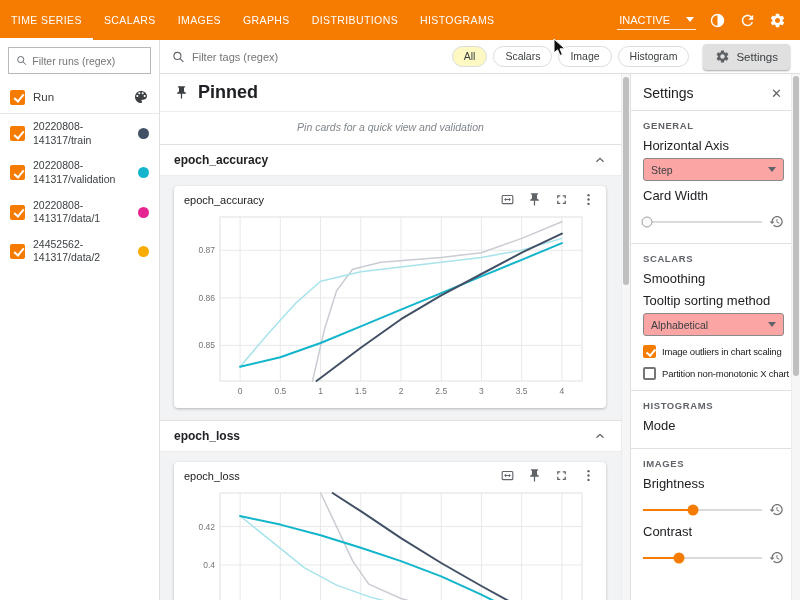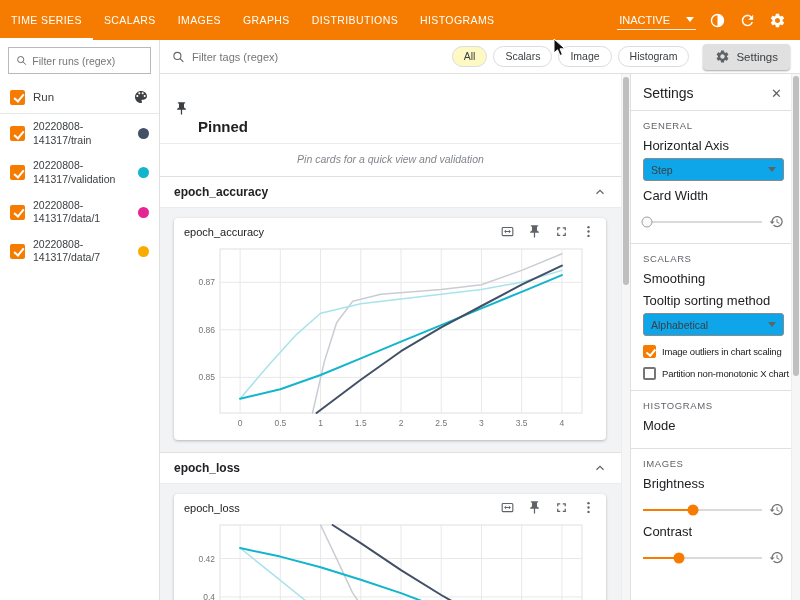--- a/index.html
+++ b/index.html
@@ -45,21 +45,21 @@
   .chips { display:flex; gap:6px; margin-right:6px; }
   .chip { height:21px; line-height:19px; padding:0 11px; border:1px solid #dadce0; border-radius:11px; font-size:10.5px; color:#3c4043; background:#fff; cursor:pointer; white-space:nowrap; }
   .chip.selected { background:#fef9c3; }
   .settings-button { display:flex; align-items:center; gap:6px; background:#e0e0e0; border:none; border-radius:4px; height:26px; padding:0 12px; font-size:11.5px; font-weight:500; color:#3c4043; box-shadow:0 1px 2px rgba(0,0,0,.35); cursor:pointer; font-family:inherit; }
 
   .content-row { flex:1; display:flex; min-height:0; }
 
   
   .main-scroll { flex:1; background:#fff; min-width:0; overflow:hidden; }
   .pinned-bar { display:flex; align-items:center; gap:9px; padding:8px 14px; border-bottom:1px solid #ececec; }
-  .pinned-label { font-size:15px; font-weight:bold; color:#202124;margin-top:36px; }
+  .pinned-label { font-size:18px; font-weight:bold; color:#202124; }
   .pinned-empty { font-size:10.5px; font-style:italic; color:#80868b; text-align:center; padding:9px 0 11px; border-bottom:1px solid #e0e0e0; }
   .section-header { display:flex; align-items:center; justify-content:space-between; padding:8px 14px; border-bottom:1px solid #ececec; cursor:pointer; }
   .section-title { font-size:12px; font-weight:bold; color:#202124; }
   .section-body { background:#f1f3f4; padding:10px 14px 12px; border-bottom:1px solid #e0e0e0; }
   .card { background:#fff; width:432px; border-radius:4px; box-shadow:0 1px 3px rgba(0,0,0,.25); padding:6px 10px 4px; }
   .card-header { display:flex; align-items:center; margin-bottom:2px; }
   .card-title { font-size:11px; color:#202124; flex:1; }
   .card-icons { display:flex; gap:12px; align-items:center; }
   .cicon { width:15px; height:15px; cursor:pointer; }
 
@@ -67,23 +67,23 @@
   .vscrollbar { width:9px; flex:none; background:#f6f6f6; border-left:1px solid #ededed; position:relative; }
   .vscrollbar .thumb { position:absolute; left:1px; width:6px; border-radius:3px; background:#bfbfbf; }
 
   
   .settings-panel { width:170px; flex:none; background:#fff; border-left:1px solid #e0e0e0; position:relative; overflow:hidden; font-size:11px; padding-right:8px; }
   .settings-header { display:flex; align-items:center; justify-content:space-between; padding:11px 10px 9px 12px; border-bottom:1px solid #e0e0e0; }
   .settings-title { font-size:14px; color:#202124; }
   .close-x { color:#5f6368; font-size:13px; cursor:pointer; line-height:1; }
   .settings-section { padding:9px 8px 10px 12px; }
   .settings-section + .settings-section { border-top:1px solid #e0e0e0; }
-  .section-label { font-size:9.5px; color:#5f6368; letter-spacing:.6px; font-weight:normal; margin-bottom:2px; }
+  .section-label { font-size:9.5px; color:#5f6368; letter-spacing:.6px; font-weight:bold; margin-bottom:2px; }
   .field-label { font-size:13px; color:#202124; margin:7px 0 5px; }
-  .select { border:1px solid #8a8a8a; border-radius:3px; height:23px; display:flex; align-items:center; justify-content:space-between; padding:0 7px; font-size:10.5px; color:#3c4043; cursor:pointer; background:#0ea5e9; }
+  .select { border:1px solid #8a8a8a; border-radius:3px; height:23px; display:flex; align-items:center; justify-content:space-between; padding:0 7px; font-size:10.5px; color:#3c4043; cursor:pointer; background:#fca5a5; }
   .caret-gray { width:0; height:0; border-left:4px solid transparent; border-right:4px solid transparent; border-top:5px solid #5f6368; }
   .slider-row { display:flex; align-items:center; gap:7px; margin:11px 0 4px; }
   .slider { flex:1; height:2px; background:#dadada; position:relative; cursor:pointer; }
   .slider .fill { position:absolute; left:0; top:0; height:2px; background:#f57c00; }
   .slider .thumb { position:absolute; top:50%; transform:translate(-50%,-50%); width:11px; height:11px; border-radius:50%; background:#f57c00; }
   .slider.neutral .thumb { background:#fafafa; border:1px solid #9e9e9e; }
   .reset-icon { width:15px; height:15px; flex:none; cursor:pointer; }
   .value-box { width:34px; height:21px; border:1px solid #8a8a8a; border-radius:3px; font-size:10.5px; text-align:center; color:#3c4043; outline:none; flex:none; font-family:inherit; }
   .check-row { display:flex; align-items:center; gap:6px; margin-top:9px; cursor:pointer; }
   .check-label { font-size:9.5px; letter-spacing:-.2px; color:#202124; white-space:nowrap; }
@@ -151,21 +151,21 @@
         <span class="run-label">20220808-141317/validation</span>
         <span class="run-dot" style="background: rgb(18, 181, 203);"></span>
       </div>
       <div class="run-row">
         <span class="cb checked"></span>
         <span class="run-label">20220808-141317/data/1</span>
         <span class="run-dot" style="background: rgb(229, 37, 146);"></span>
       </div>
       <div class="run-row">
         <span class="cb checked"></span>
-        <span class="run-label">20220808-141317/data/7</span>
+        <span class="run-label">24452562-141317/data/2</span>
         <span class="run-dot" style="background: rgb(249, 171, 0);"></span>
       </div>
     </aside>
 
     <div class="right-region">
 
       <div class="toolbar">
         <div class="tag-filter">
           <svg width="14" height="14" viewBox="0 0 24 24">
             <circle cx="10" cy="10" r="6.5" fill="none" stroke="#5f6368" stroke-width="2"></circle>

